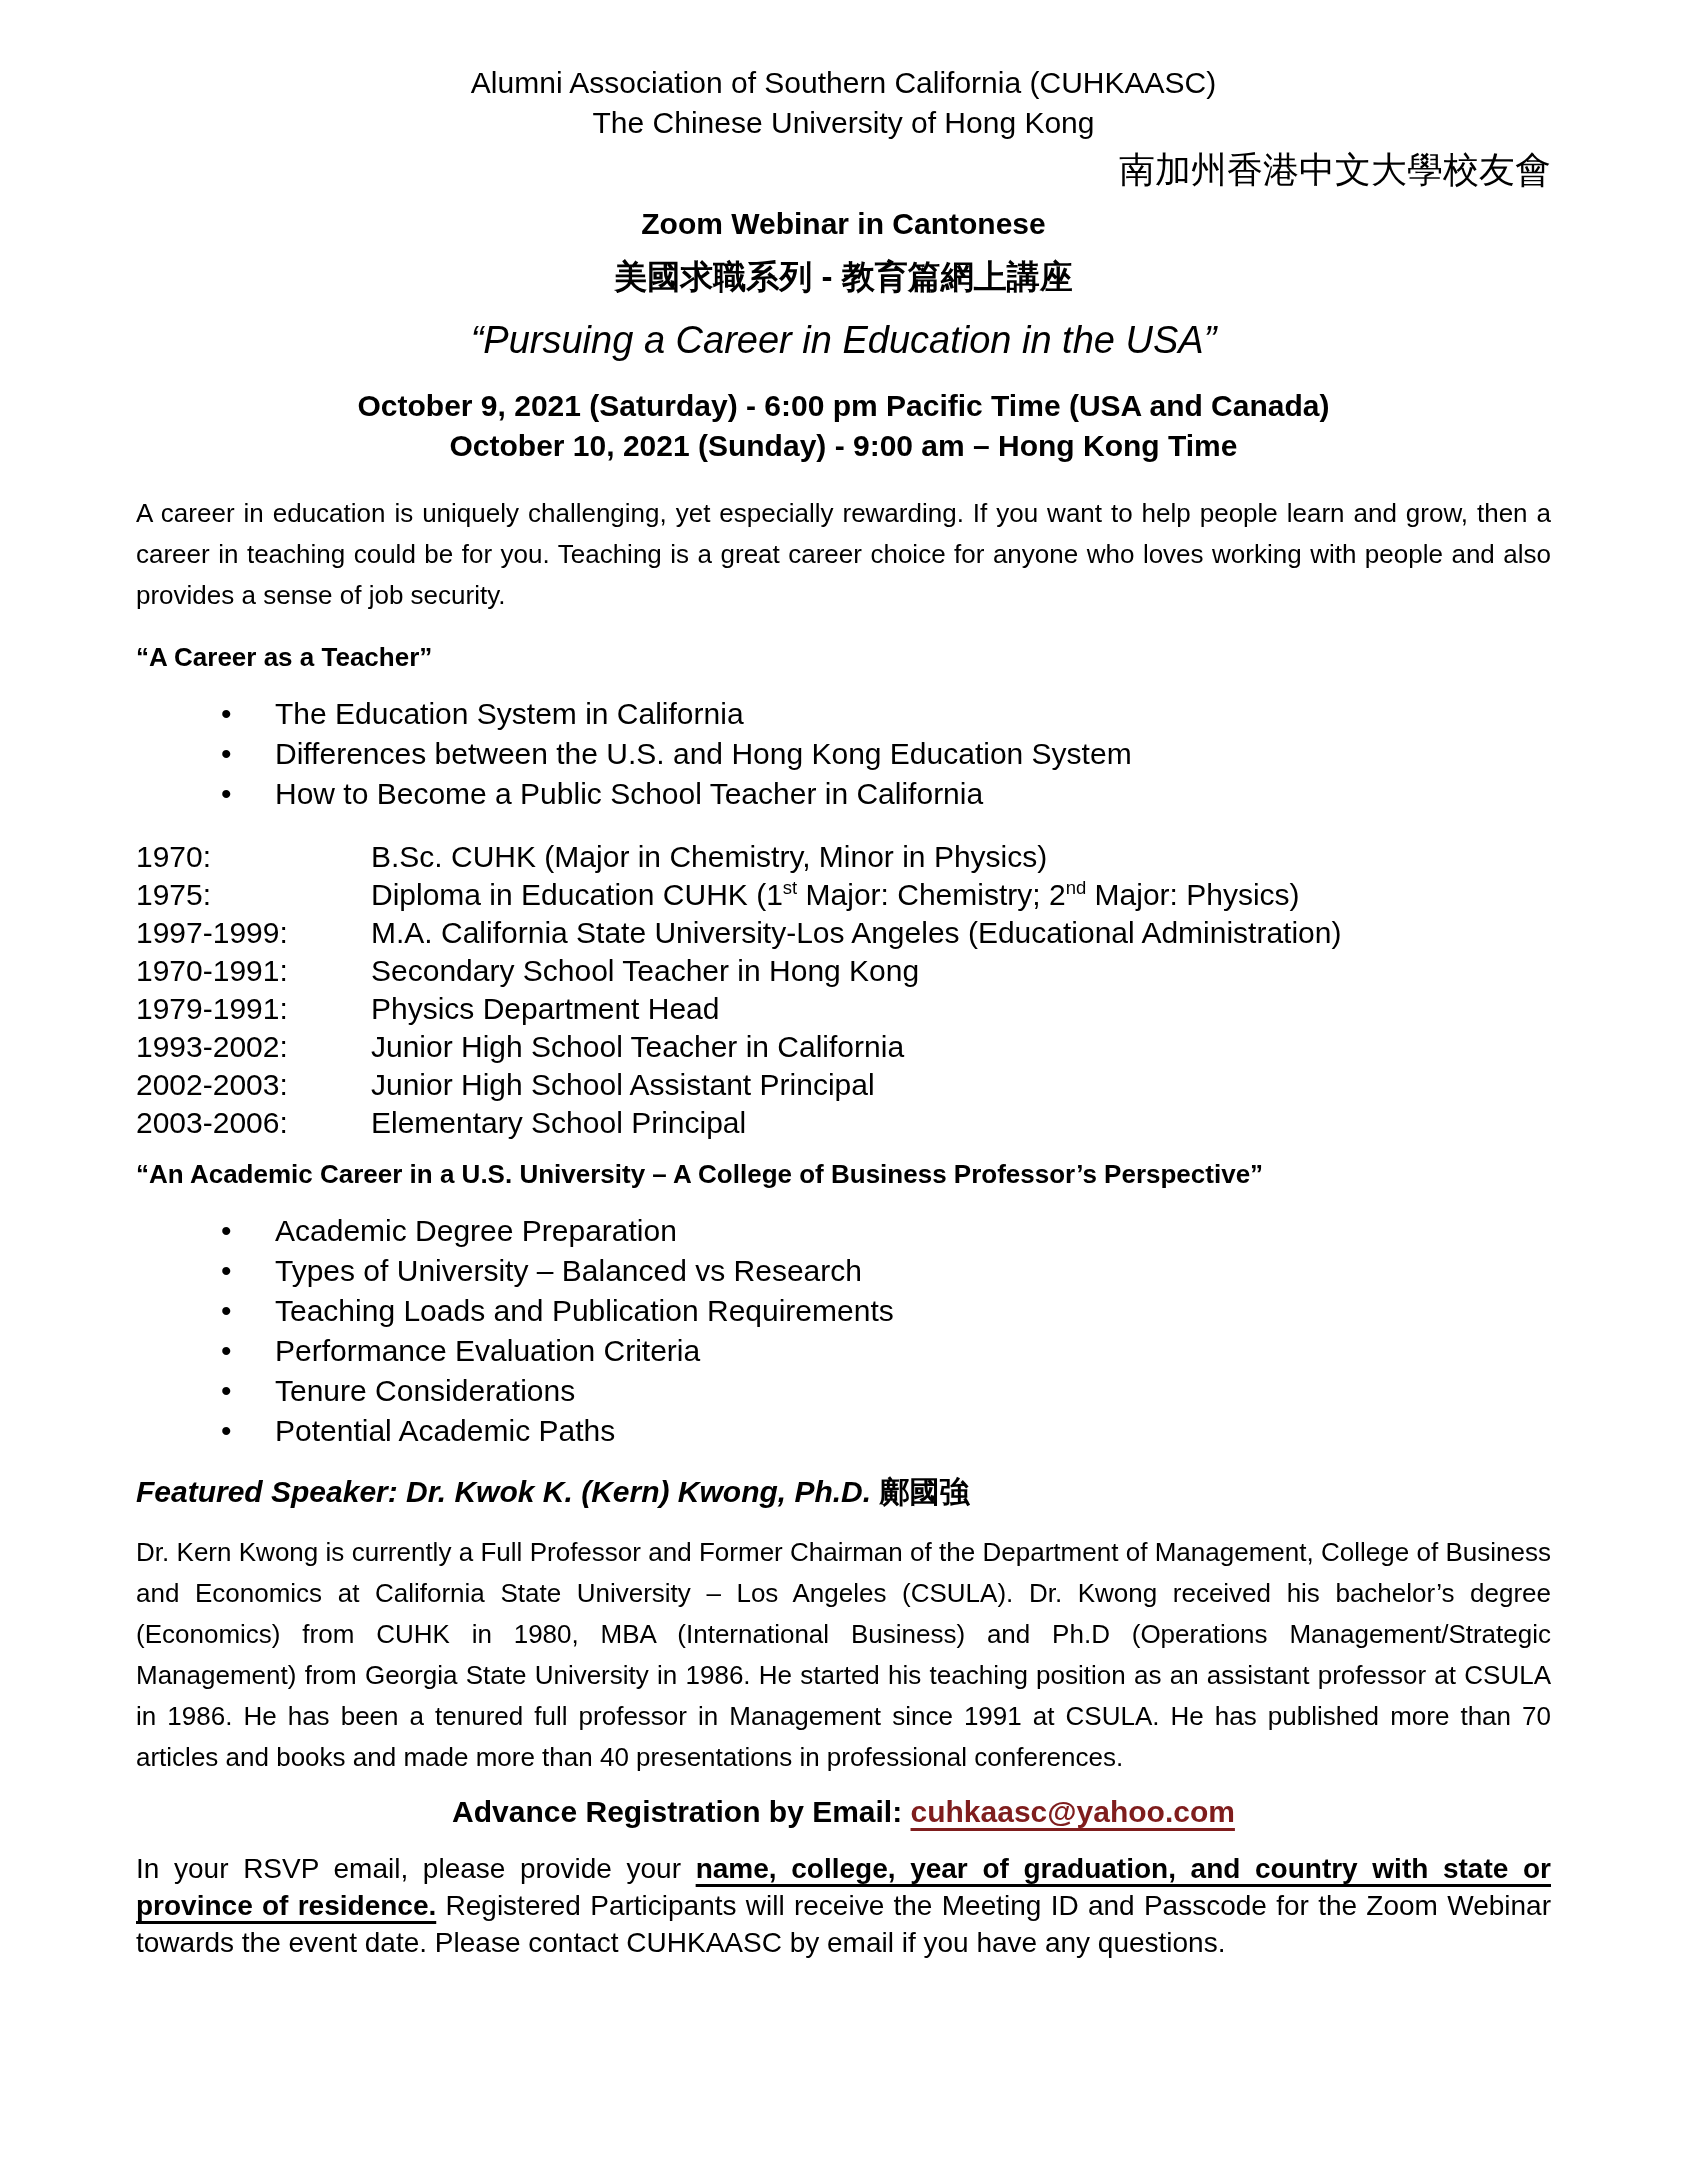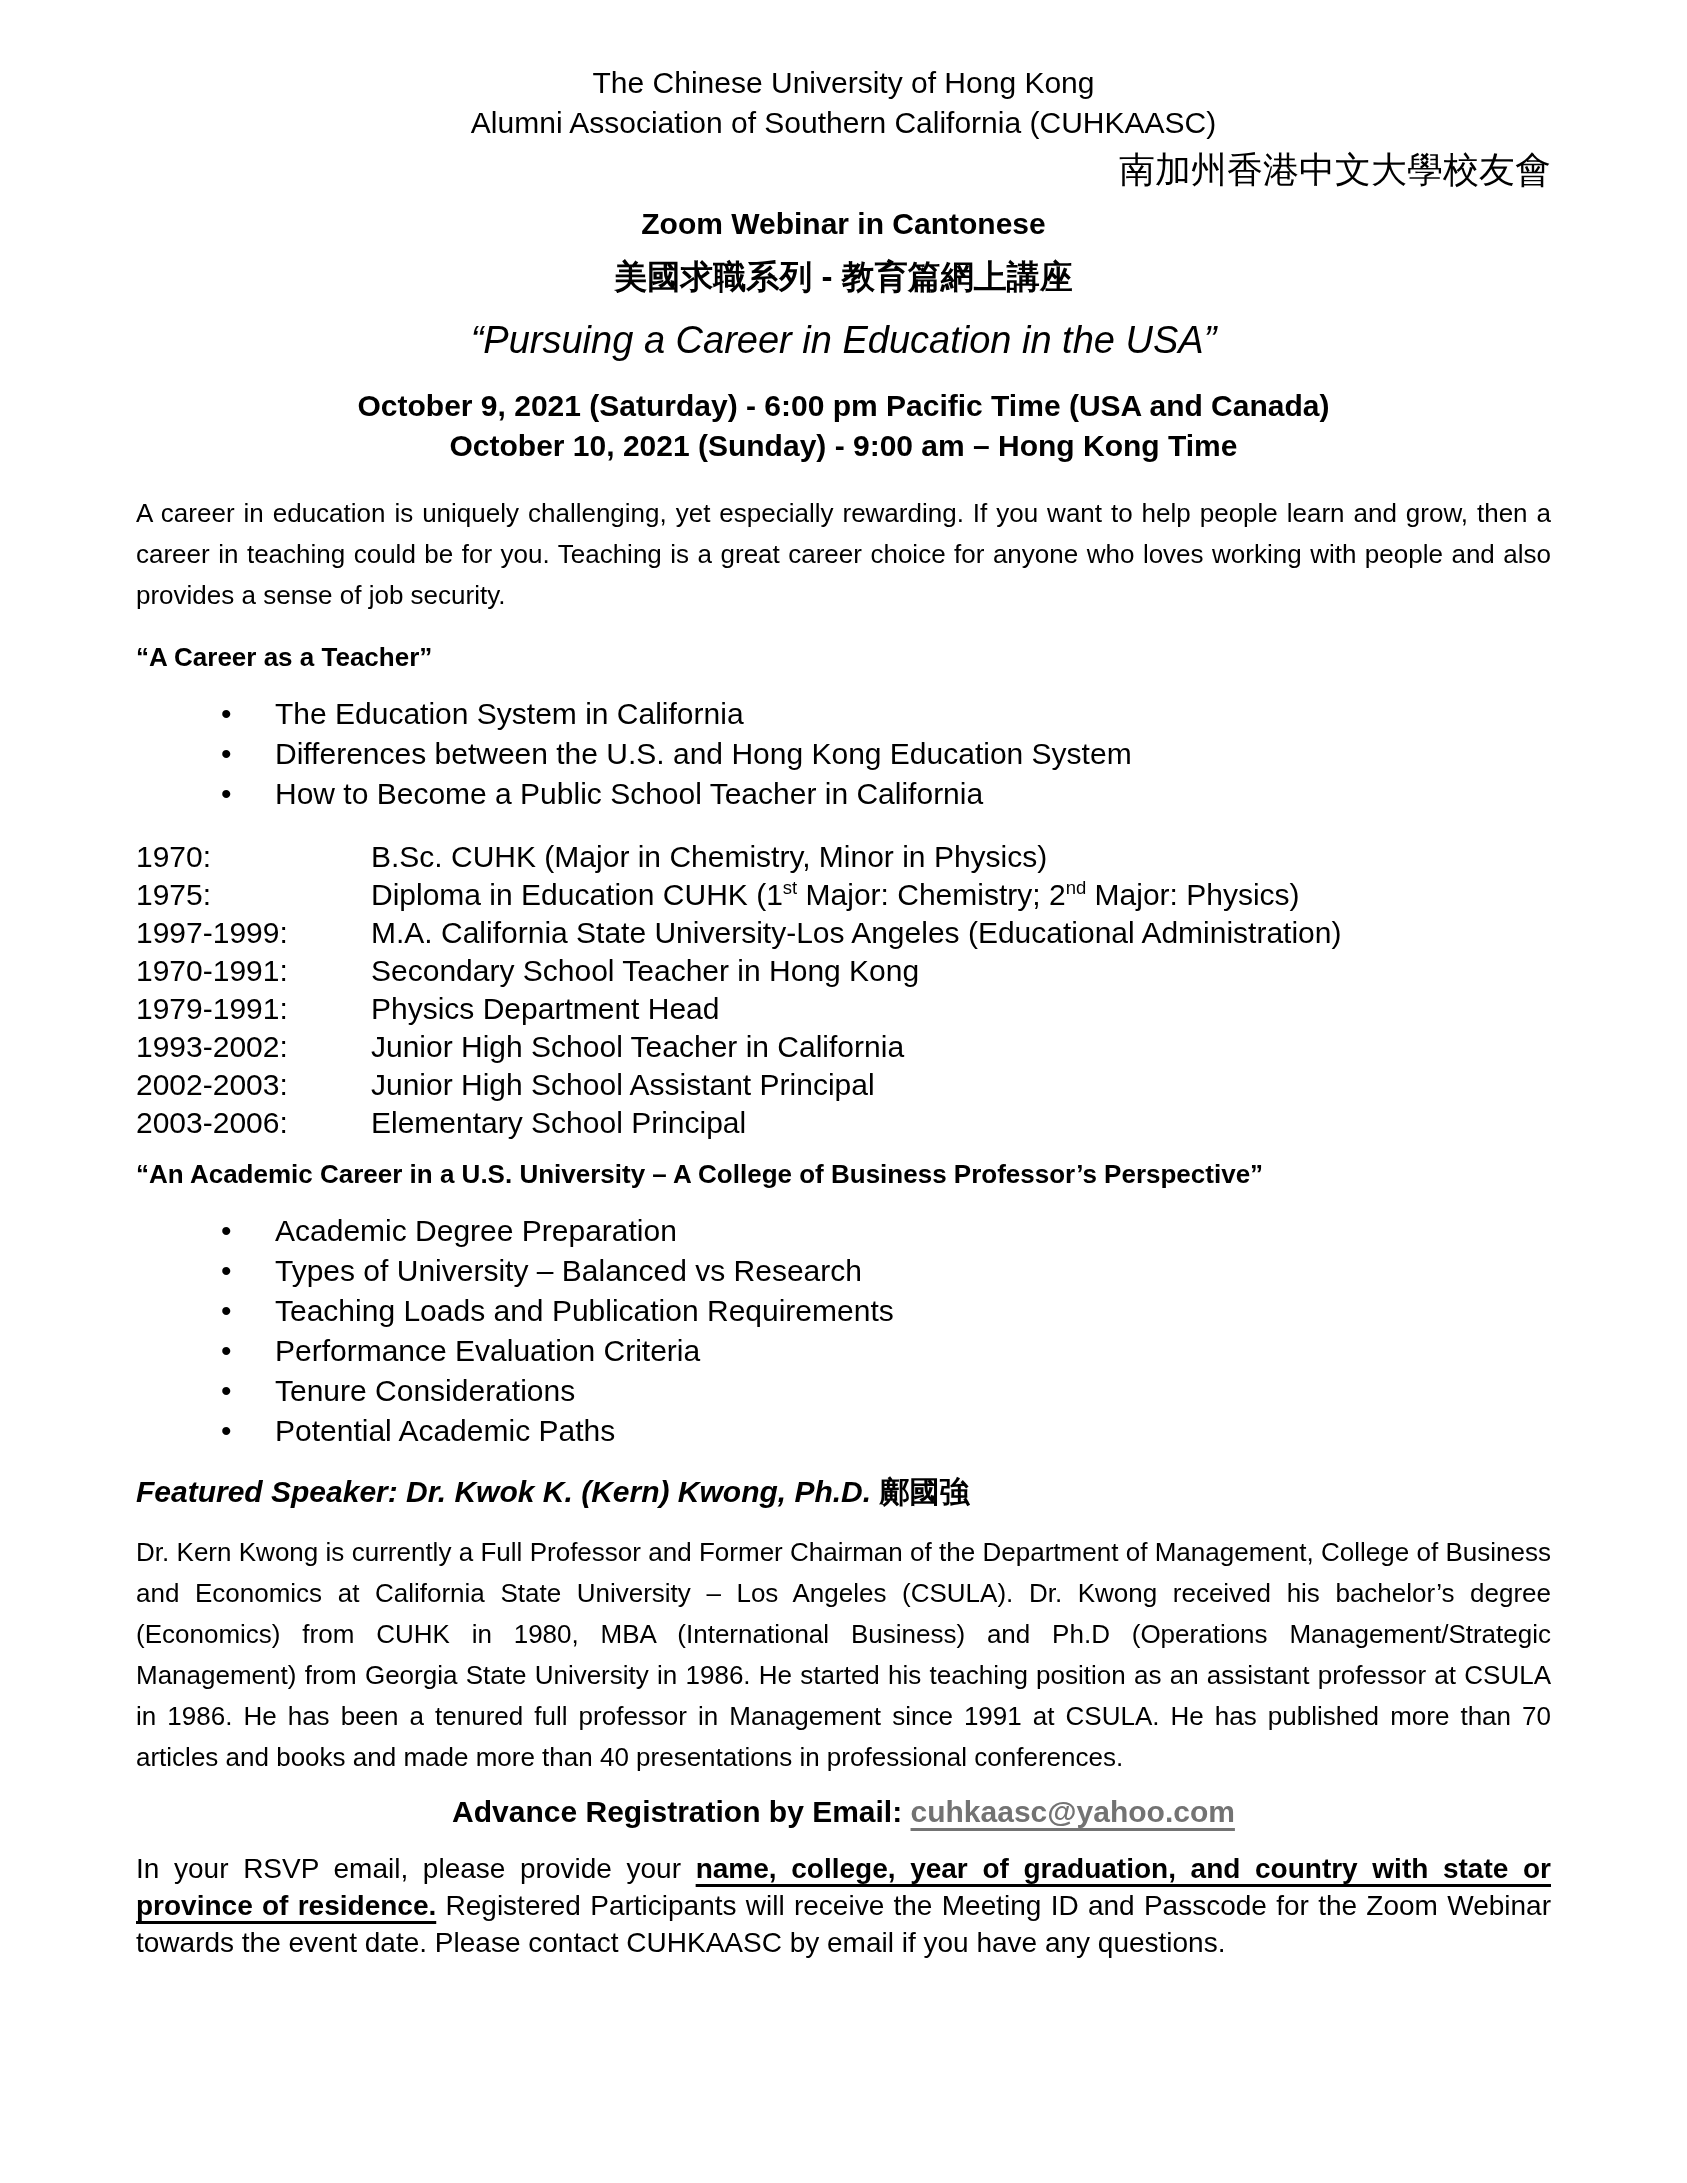--- a/index.html
+++ b/index.html
@@ -63,42 +63,42 @@
 
   .timeline { margin-top: 24px; }
   .trow { font-size: 30px; line-height: 38px; white-space: nowrap; }
   .tyears { display: inline-block; width: 235px; }
   sup { font-size: 18.5px; vertical-align: super; line-height: 0; }
 
   .bio { margin-top: 20px; }
 
   .registration { margin-top: 13.2px; font-size: 30px; line-height: 41px; }
   .email-link {
-    color: #737373;
+    color: #7f1d1d;
     text-decoration: underline;
     text-decoration-thickness: 2.6px;
     text-underline-offset: 6px;
     cursor: pointer;
   }
 
   .rsvp { margin-top: 18.5px; font-size: 28px; line-height: 37px; }
   .emph {
     font-weight: 700;
     text-decoration: underline;
     text-decoration-thickness: 2.6px;
     text-underline-offset: 6px;
   }
 </style>
 </head>
 <body>
 
 <div class="page">
 
+  <div class="c t46">Alumni Association of Southern California (CUHKAASC)</div>
   <div class="c t46">The Chinese University of Hong Kong</div>
-  <div class="c t46">Alumni Association of Southern California (CUHKAASC)</div>
   <div class="c t54">南加州香港中文大學校友會</div>
 
   <div class="c t46 b mt40">Zoom Webinar in Cantonese</div>
   <div class="c t50 b mt40">美國求職系列 - 教育篇網上講座</div>
 
   <div class="c t58 i mt30">“Pursuing a Career in Education in the USA”</div>
 
   <div class="c t46 b mt35">October 9, 2021 (Saturday) - 6:00 pm Pacific Time (USA and Canada)</div>
   <div class="c t46 b">October 10, 2021 (Sunday) - 9:00 am – Hong Kong Time</div>
 

